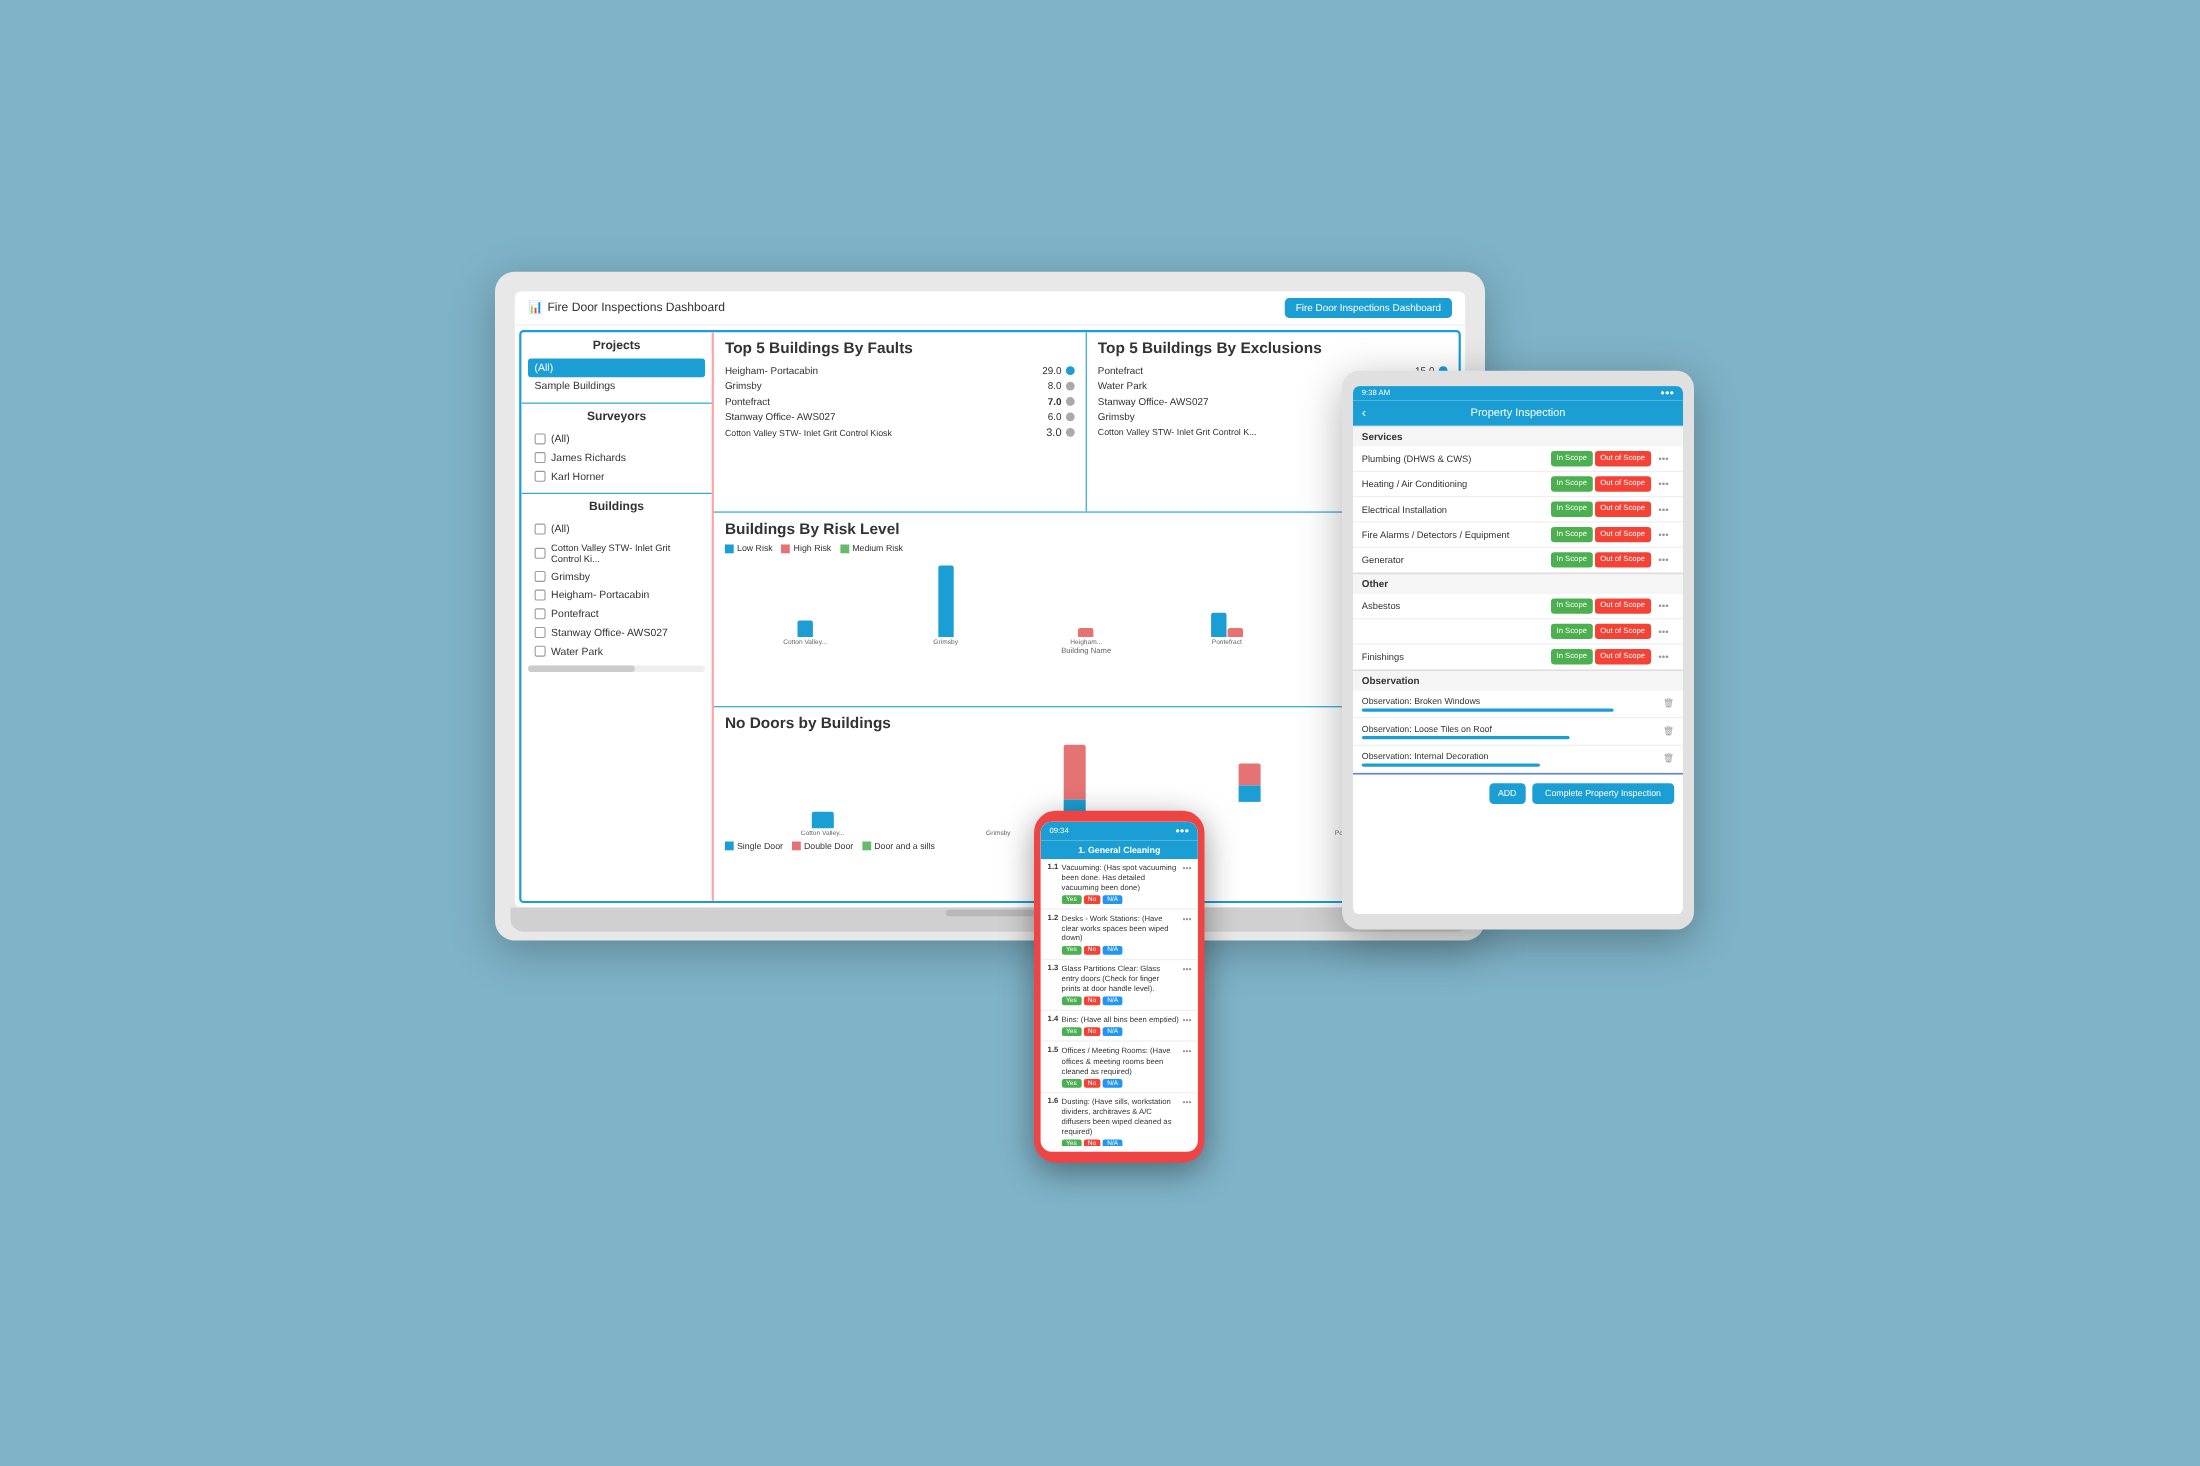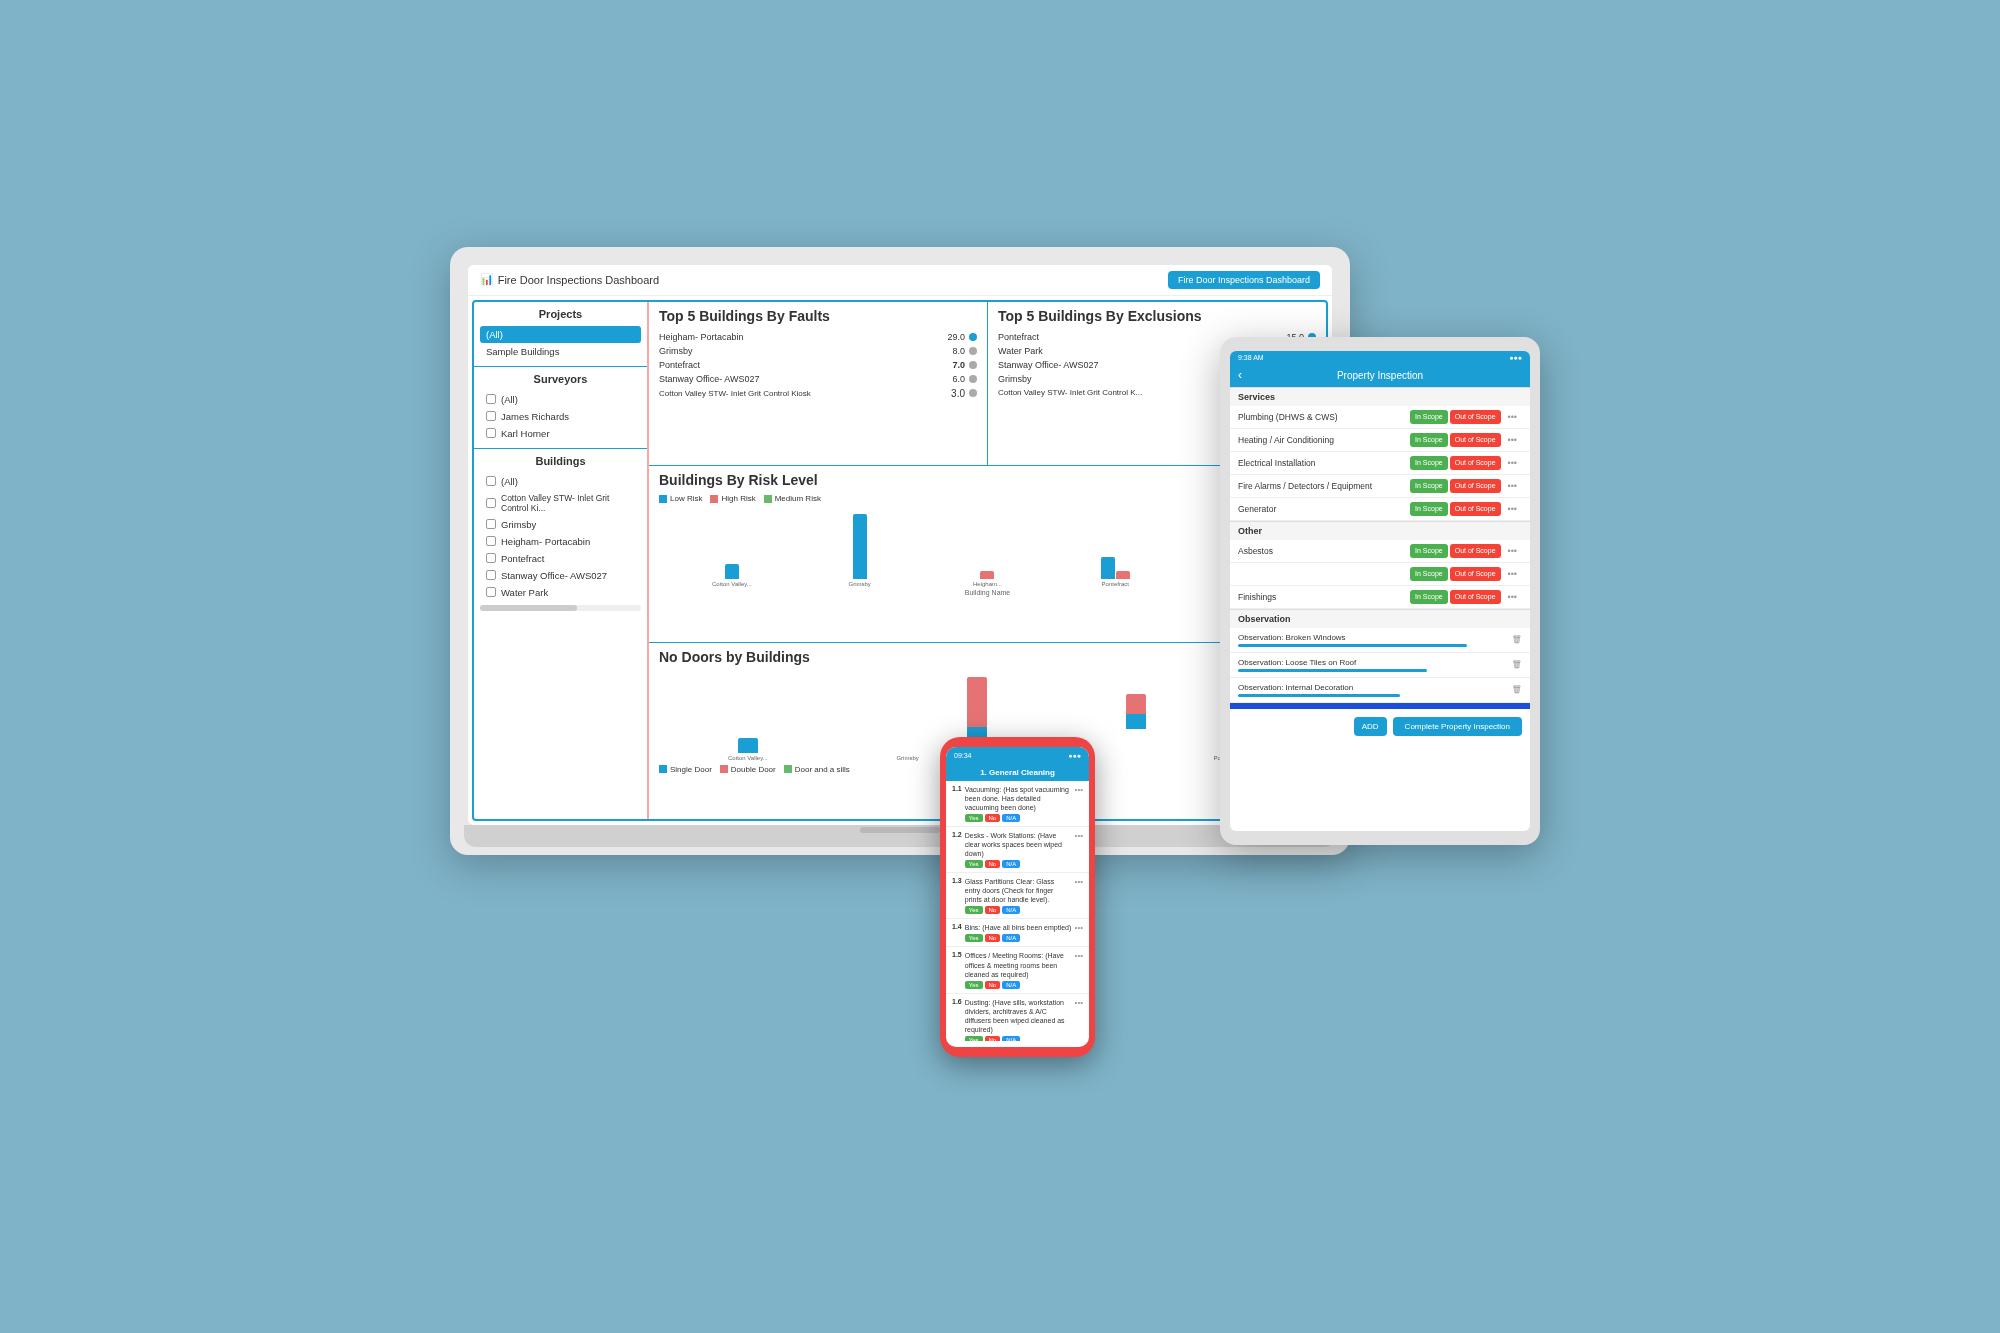--- a/index.html
+++ b/index.html
@@ -283,21 +283,21 @@
       background: #1a9ed4;
       margin-top: 2px;
       border-radius: 2px;
     }
 
     .tablet-footer {
       padding: 8px;
       display: flex;
       justify-content: flex-end;
       gap: 6px;
-      border-top: 6px solid #1d4ed8;
+      border-top: 1px solid #1d4ed8;
       position: sticky;
       bottom: 0;
       background: white;
     }
 
     .complete-btn {
       background: #1a9ed4;
       color: white;
       font-size: 8px;
       padding: 5px 12px;

